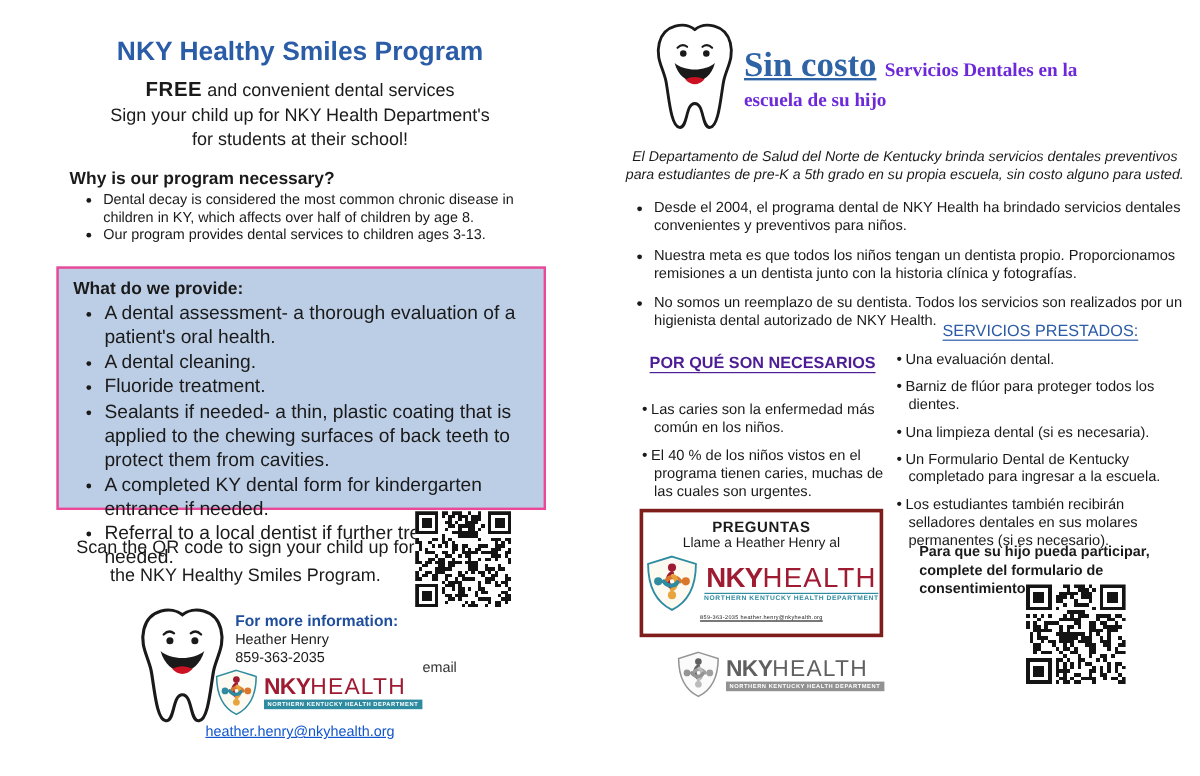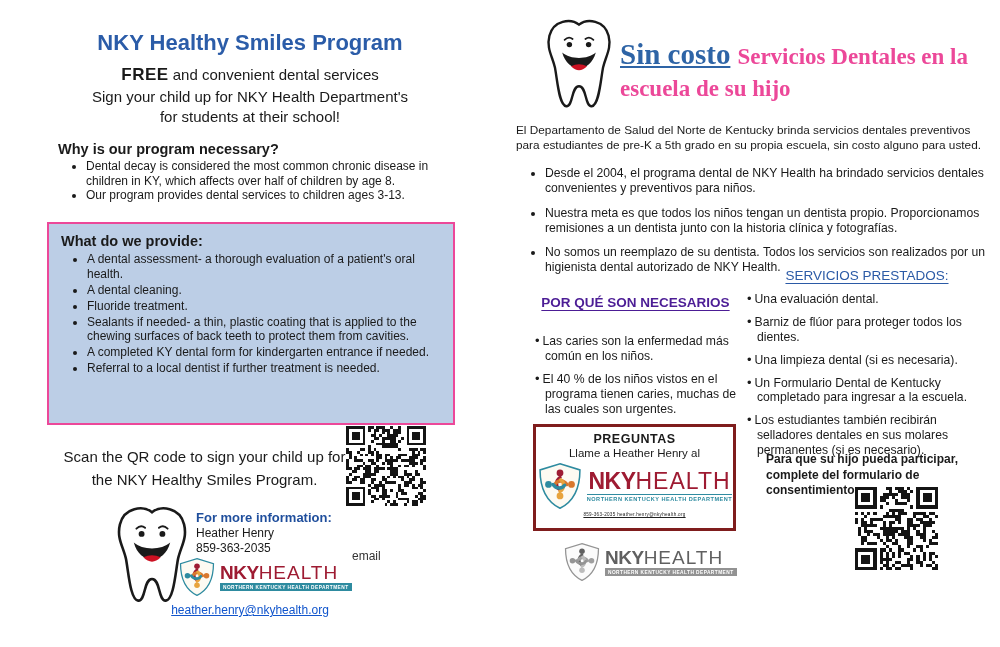--- a/index.html
+++ b/index.html
@@ -9,21 +9,21 @@
 
   
   .l-title { left:0; top:30px; width:500px; text-align:center; color:#2B5CA8; font-size:22px; font-weight:bold; }
   .l-sub { left:0; top:64px; width:500px; text-align:center; font-size:15px; line-height:1.35; }
   .l-sub .free { font-weight:bold; font-size:17px; letter-spacing:.5px; }
   .l-why { left:58px; top:141px; width:402px; }
   .l-why h2 { font-size:14.5px; font-weight:bold; margin-bottom:2px; }
   .l-why ul { padding-left:28px; font-size:12px; line-height:1.22; }
   .provide-box { left:47px; top:222px; width:408px; height:203px; background:#BCCEE6; border:2px solid #ec4899; padding:9px 12px; }
   .provide-box h2 { font-size:14.5px; font-weight:bold; margin-bottom:3px; }
-  .provide-box ul { padding-left:26px; font-size:12px; line-height:1.24; }
+  .provide-box ul { padding-left:26px; font-size:16px; line-height:1.24; }
   .provide-box li { margin-bottom:1px; }
   .scan-text { left:52px; top:446px; width:305px; text-align:center; font-size:15px; line-height:1.5; }
   .qr { background:#fff; }
   #qr-left { left:346px; top:426px; width:80px; height:80px; }
   #qr-right { left:855px; top:487px; width:83px; height:83px; }
   .tooth-left { left:113px; top:503px; width:78px; height:106px; }
   .tooth-right { left:543px; top:16px; width:72px; height:98px; }
   .contact-block { left:196px; top:510px; width:190px; line-height:1.25; }
   .contact-block .fmi { color:#1F4E9C; font-weight:bold; font-size:13px; }
   .contact-block .nm, .contact-block .ph { font-size:12px; }
@@ -45,22 +45,22 @@
   .logo-md .shield-slot { width:46px; height:50px; }
   .logo-md .nky-word { font-size:23px; }
   .logo-md .tagline { font-size:5.6px; color:#2E8BA0; border-top:1px solid #2E8BA0; padding-top:1.5px; letter-spacing:.5px; margin-top:1px; }
   .logo-gray { filter:grayscale(1) opacity(.8); }
   .logo-gray.abs { left:563px; top:541px; }
   .logo-pq { justify-content:center; }
 
   
   .r-heading { left:620px; top:36px; width:360px; font-family:"Liberation Serif", serif; font-weight:bold; line-height:1.3; }
   .r-heading .hl { font-size:29px; color:#2E64A6; margin-right:7px;text-decoration:underline; }
-  .r-heading .rest { font-size:23px; color:#ec4899; }
-  .r-intro { left:516px; top:123px; width:476px; text-align:left; font-size:11.8px; line-height:1.28; }
+  .r-heading .rest { font-size:16px; color:#6d28d9; }
+  .r-intro { left:516px; top:123px; width:476px; text-align:center; font-size:11.8px; line-height:1.28;font-style:italic; }
   .r-bullets { left:530px; top:166px; width:462px; }
   .r-bullets ul { padding-left:15px; font-size:12.2px; line-height:1.25; }
   .r-bullets li { margin-bottom:9px; }
   .pq-heading { left:533px; top:290px; width:205px; text-align:center; color:#4c1d95; font-weight:bold; font-size:13.5px; line-height:1.9; }
   .pq-heading span { text-decoration:underline; text-underline-offset:3px; }
   .why-col { left:535px; top:333px; width:207px; }
   .sp-heading { left:742px; top:268px; width:250px; text-align:center; color:#2B5AA6; font-weight:normal; font-size:13.5px; }
   .sp-heading span { text-decoration:underline; text-underline-offset:3px; }
   .svc-col { left:747px; top:291px; width:247px; }
   .tight-list { list-style:none; font-size:12.2px; line-height:1.22; }

